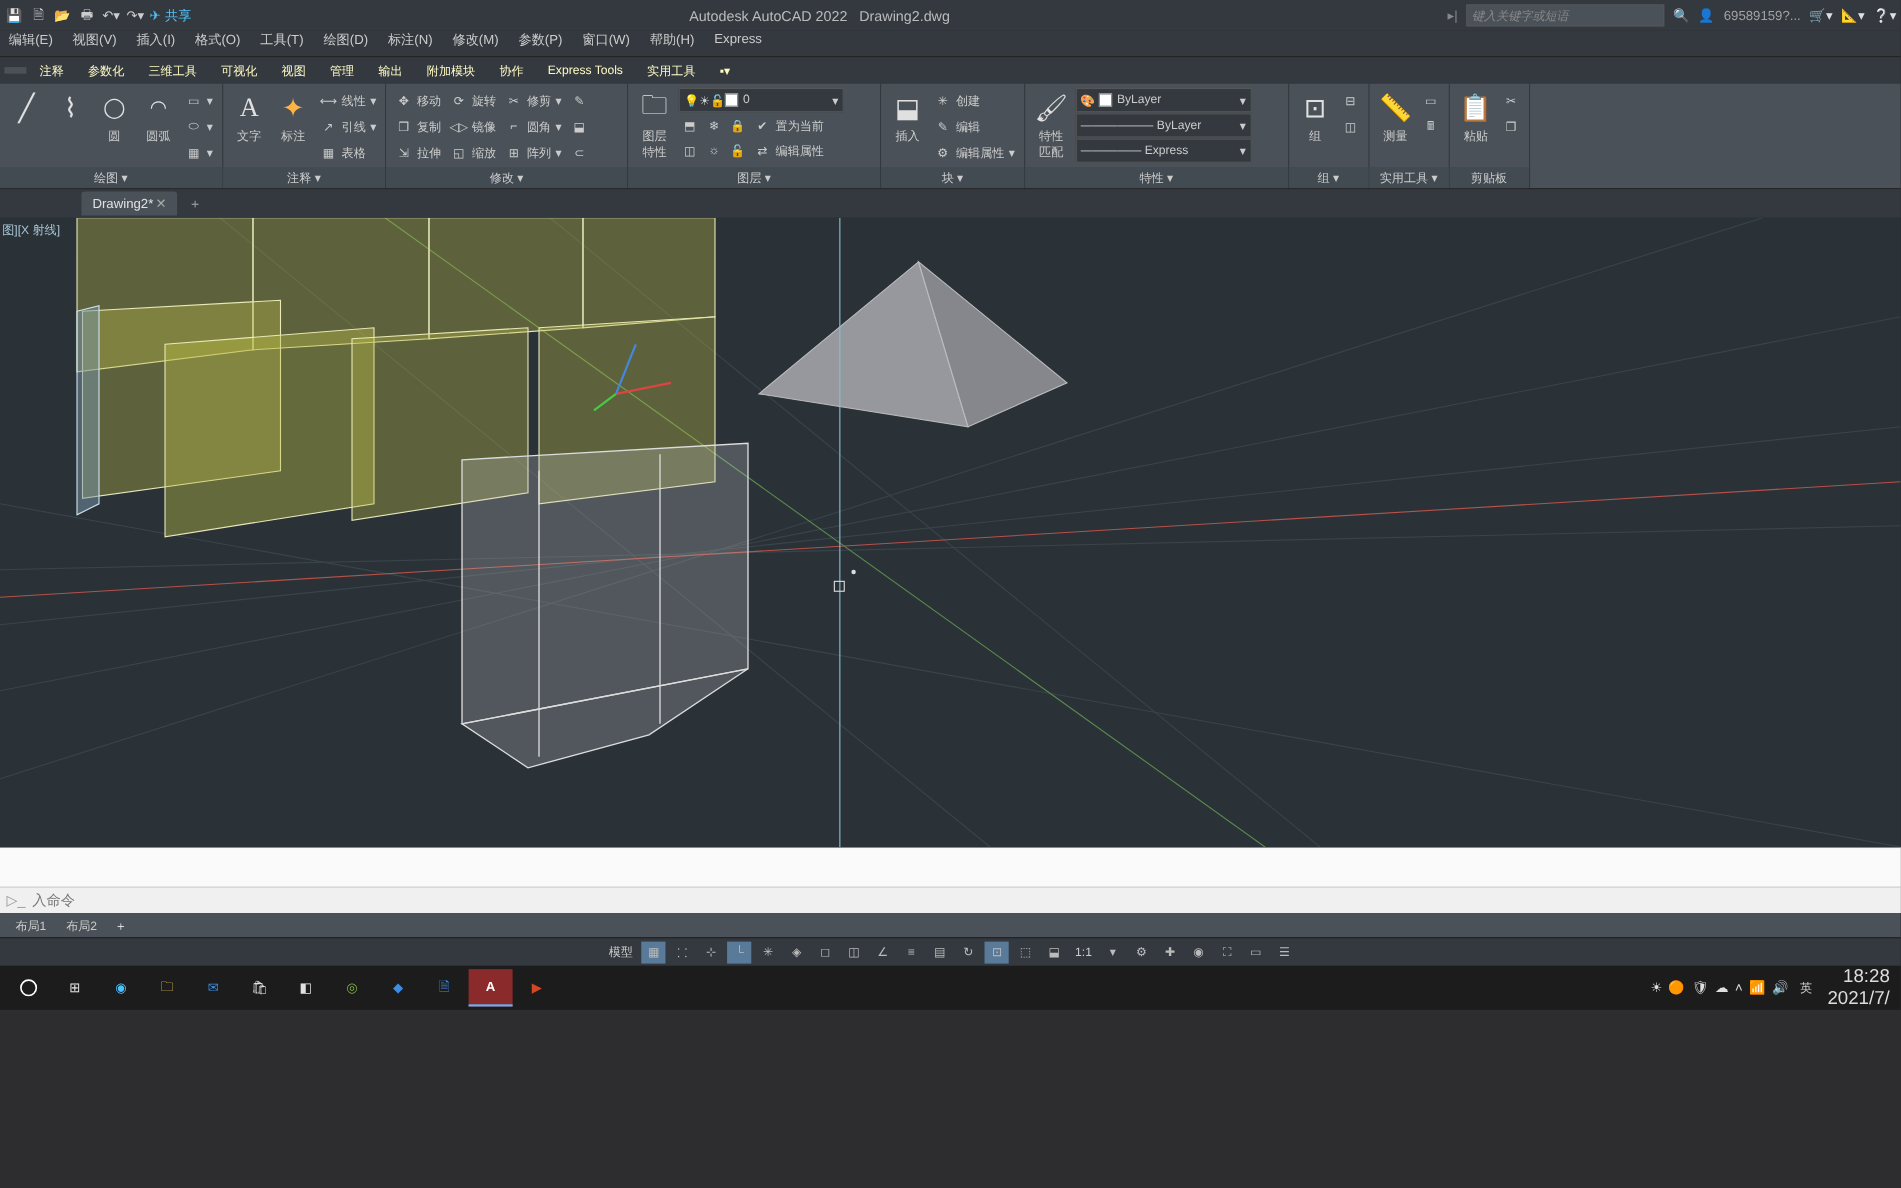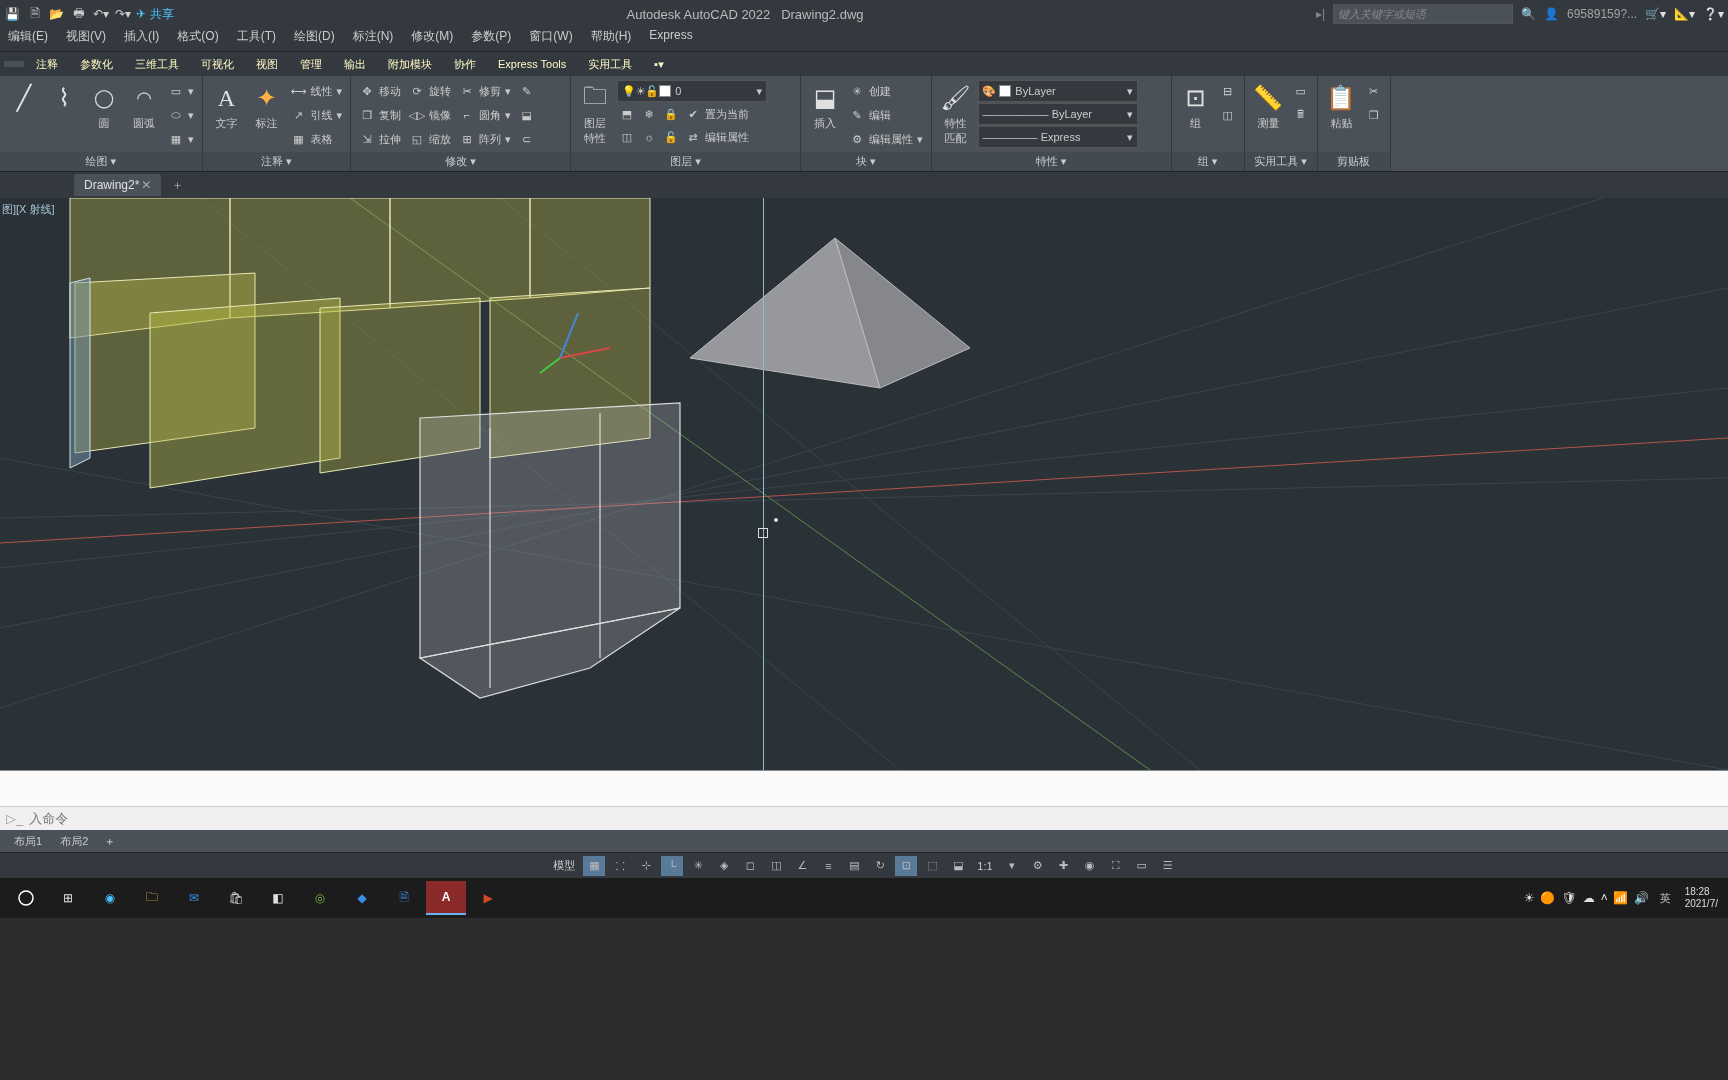--- a/index.html
+++ b/index.html
@@ -55,21 +55,21 @@
 .statusbar { height: 26px; background: #33393f; display: flex; align-items: center; justify-content: center; padding: 0 6px; gap: 4px; border-top: 1px solid #222; }
 .status-btn { width: 22px; height: 20px; display: flex; align-items: center; justify-content: center; color: #bbb; cursor: pointer; font-size: 11px; }
 .status-btn.active { background: #5a7a9a; }
 .status-text { color: #ccc; padding: 0 4px; font-size: 11px; }
 
 .taskbar { height: 40px; background: #1c1c1c; display: flex; align-items: center; justify-content: space-between; padding: 0 6px; }
 .taskbar-left { display: flex; gap: 2px; }
 .taskbar-right { display: flex; align-items: center; gap: 6px; }
 .task-icon { width: 40px; height: 34px; display: flex; align-items: center; justify-content: center; cursor: pointer; }
 .task-icon.active { border-bottom: 2px solid #6ab0f3; }
-.clock { text-align: left; color: #ddd; font-size: 10px; line-height: 1.2; padding: 0 4px; }
+.clock { text-align: right; color: #ddd; font-size: 17px; line-height: 1.2; padding: 0 4px; }
 
 svg { display: block; }
 </style>
 </head>
 <body>
 
 <div class="titlebar">
   <div class="qat">
     <span class="qat-icon">💾</span>
     <span class="qat-icon">🗎</span>

